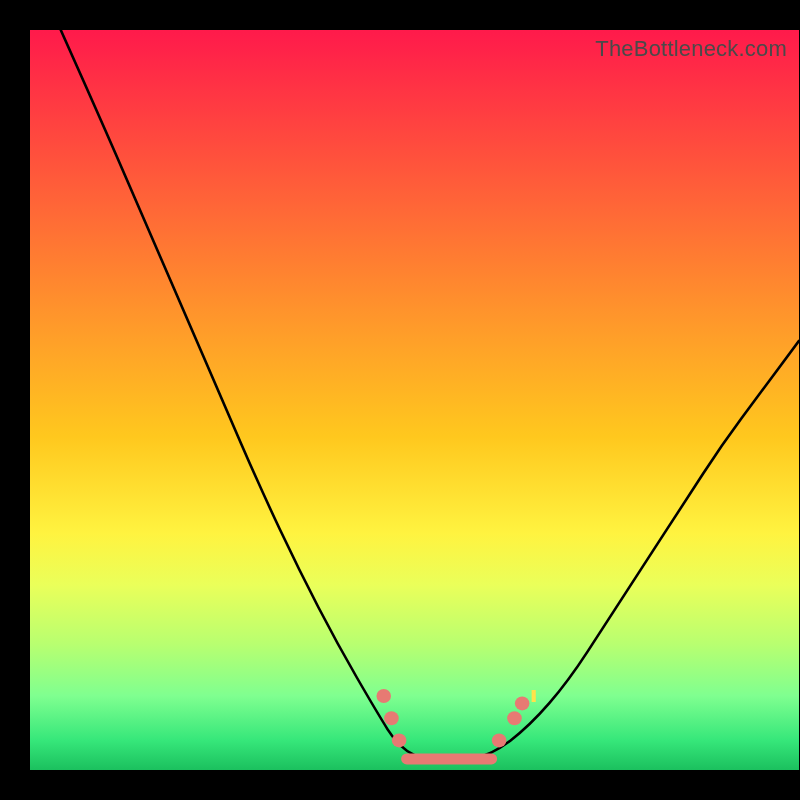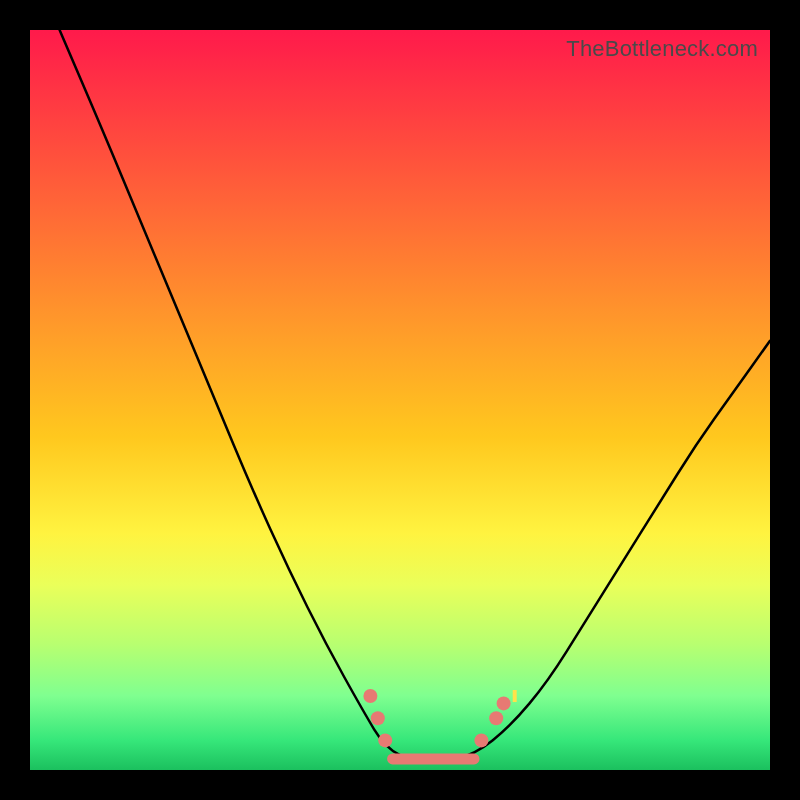--- a/index.html
+++ b/index.html
@@ -17,20 +17,21 @@
     height: 800px;
     background: #000;
   }
   .plot-area {
     position: absolute;
     left: 30px;
     top: 30px;
     width: 740px;
     height: 740px;
     overflow: hidden;
+    padding-left: 29px;
   }
   .gradient-bg {
     position: absolute;
     left: 0;
     top: 0;
     width: 100%;
     height: 100%;
     
     background: linear-gradient(
       to bottom,

